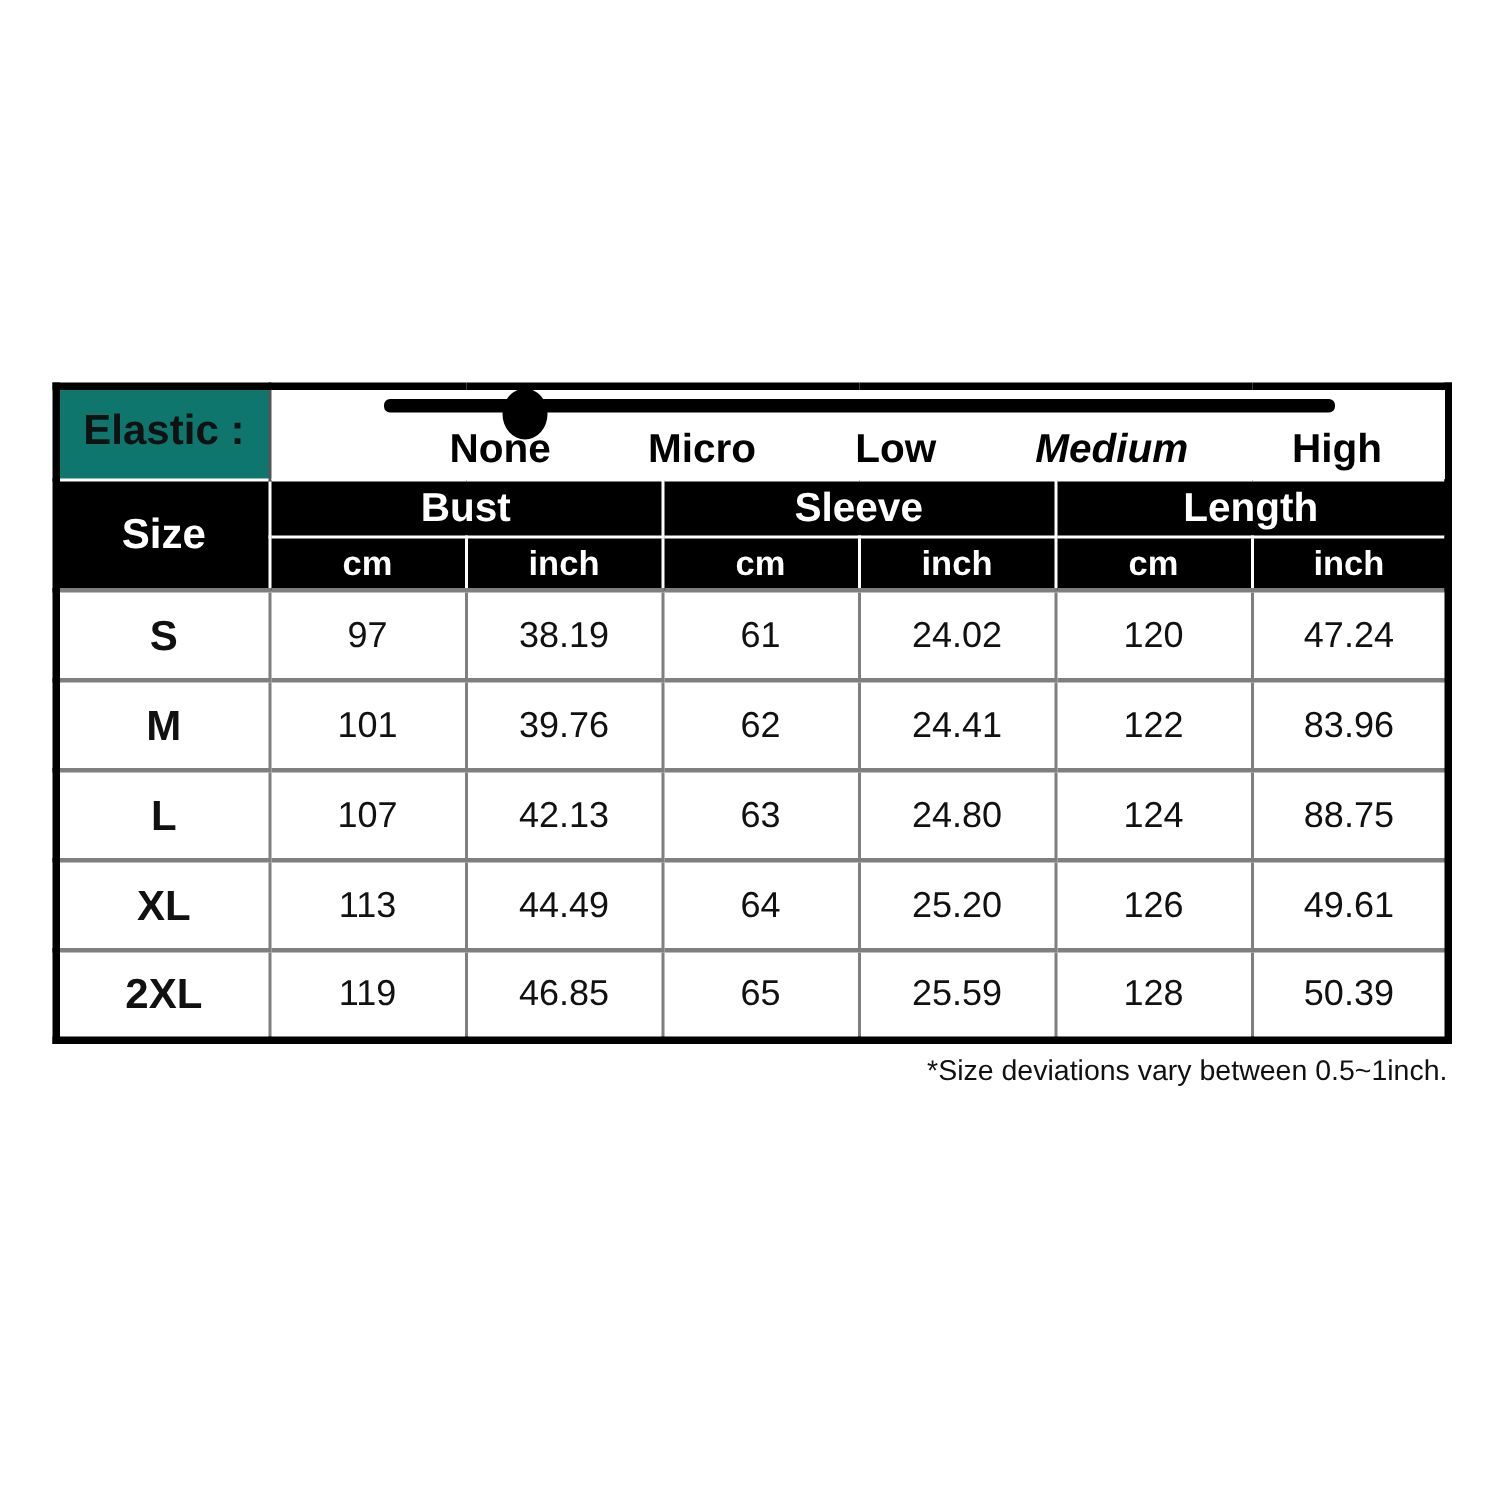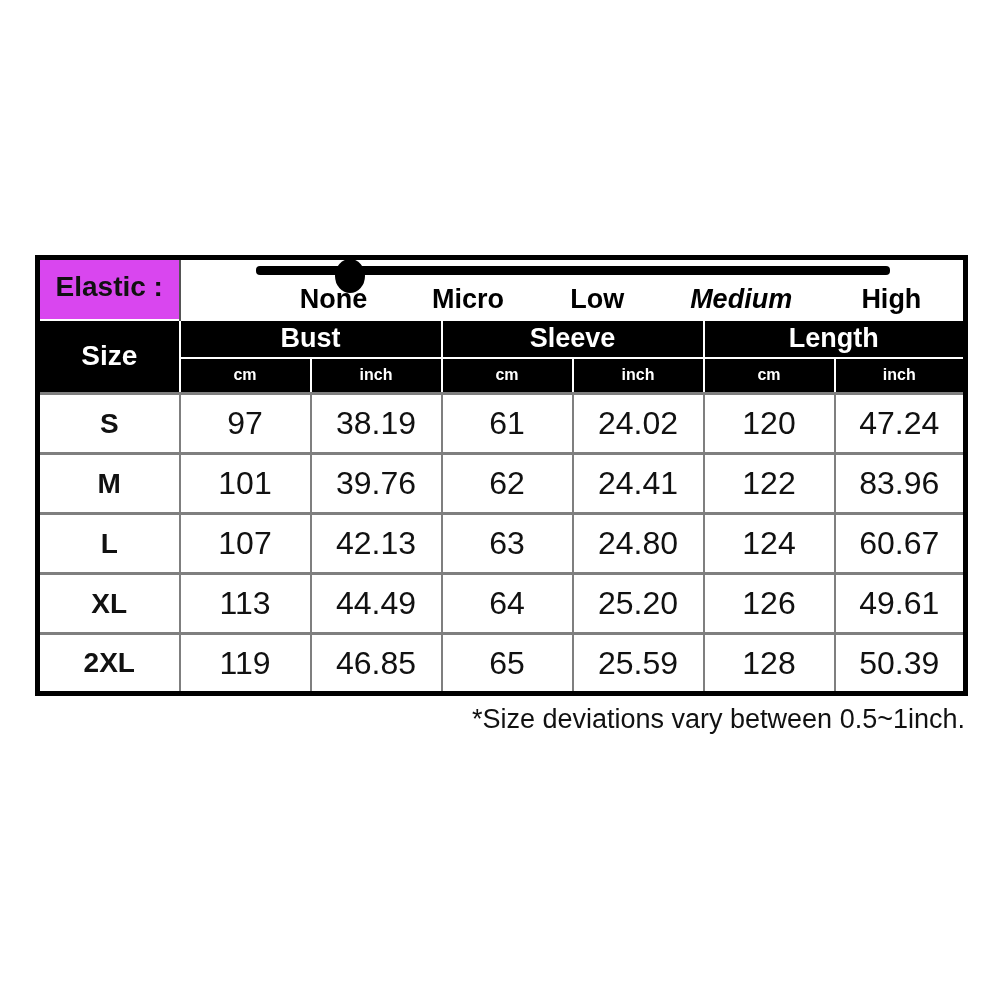--- a/index.html
+++ b/index.html
@@ -5,48 +5,48 @@
   html,body{margin:0;padding:0;background:#ffffff;}
   body{width:1001px;height:1001px;position:relative;font-family:"Liberation Sans",sans-serif;color:#111;}
   .sheet{position:absolute;left:35px;top:255px;width:930px;}
   table.size-chart{width:930px;border-collapse:collapse;table-layout:fixed;border:5px solid #000;background:#fff;}
   col.c-size{width:142px;}
   col.c-val{width:131px;}
 
   
   tr.row-elastic{height:62px;}
   td.elastic-label-cell{border-right:2px solid #555;text-align:center;vertical-align:middle;
-    font-weight:bold;font-size:28px;padding-bottom:6px;background:#d946ef;}
+    font-weight:bold;font-size:28px;padding-bottom:6px;background:#0f766e;}
   td.elastic-slider-cell{position:relative;padding:0;vertical-align:top;background:#fff;}
   .slider{position:relative;width:100%;height:100%;overflow:visible;}
   .slider-track{position:absolute;left:9.7%;right:9.3%;top:6px;height:9px;background:#000;border-radius:4px;}
   .slider-thumb{position:absolute;top:-7px;left:14.8%;width:30px;height:34px;margin-left:-15px;
     background:#000;border-radius:50%;}
   .slider-labels{position:absolute;left:0;top:24px;width:100%;height:30px;margin-left:34px;}
   .slider-labels span{position:absolute;transform:translateX(-50%);font-weight:bold;font-size:27px;white-space:nowrap;color:#000;}
   .lv0{left:15.2%;} .lv1{left:32.4%;text-align:right;} .lv2{left:48.9%;} .lv3{left:67.3%;font-style:italic;} .lv4{left:86.5%;}
 
   
   tr.row-groups{height:38px;}
   tr.row-units{height:36px;}
   td.hd{background:#000;color:#fff;font-weight:bold;text-align:center;vertical-align:middle;
     border:2px solid #fff;}
   td.hd-size{font-size:28px;}
   td.hd-group{font-size:27px;margin-left:24px;}
-  td.hd-unit{font-size:16px;}
+  td.hd-unit{font-size:23px;}
 
   
   tr.row-data{height:60px;}
   tr.row-data td{border-top:3px solid #7f7f7f;border-bottom:3px solid #7f7f7f;
     border-left:2px solid #7f7f7f;border-right:2px solid #7f7f7f;
     text-align:center;vertical-align:middle;background:#fff;}
   td.size-cell{font-weight:bold;font-size:28px;}
-  td.val-cell{font-size:32px;}
+  td.val-cell{font-size:24px;}
 
-  .footnote{width:930px;text-align:right;font-size:27px;margin-top:8px;color:#111;}
+  .footnote{width:930px;text-align:right;font-size:19px;margin-top:8px;color:#111;}
 </style>
 </head>
 <body>
 
 <div class="sheet">
   <table class="size-chart">
     <colgroup>
       <col class="c-size">
         <col class="c-val">
         <col class="c-val">
@@ -105,21 +105,21 @@
       <td class="val-cell">122</td>
       <td class="val-cell">83.96</td>
     </tr>
     <tr class="row-data">
       <td class="size-cell">L</td>
       <td class="val-cell">107</td>
       <td class="val-cell">42.13</td>
       <td class="val-cell">63</td>
       <td class="val-cell">24.80</td>
       <td class="val-cell">124</td>
-      <td class="val-cell">60.67</td>
+      <td class="val-cell">88.75</td>
     </tr>
     <tr class="row-data">
       <td class="size-cell">XL</td>
       <td class="val-cell">113</td>
       <td class="val-cell">44.49</td>
       <td class="val-cell">64</td>
       <td class="val-cell">25.20</td>
       <td class="val-cell">126</td>
       <td class="val-cell">49.61</td>
     </tr>

